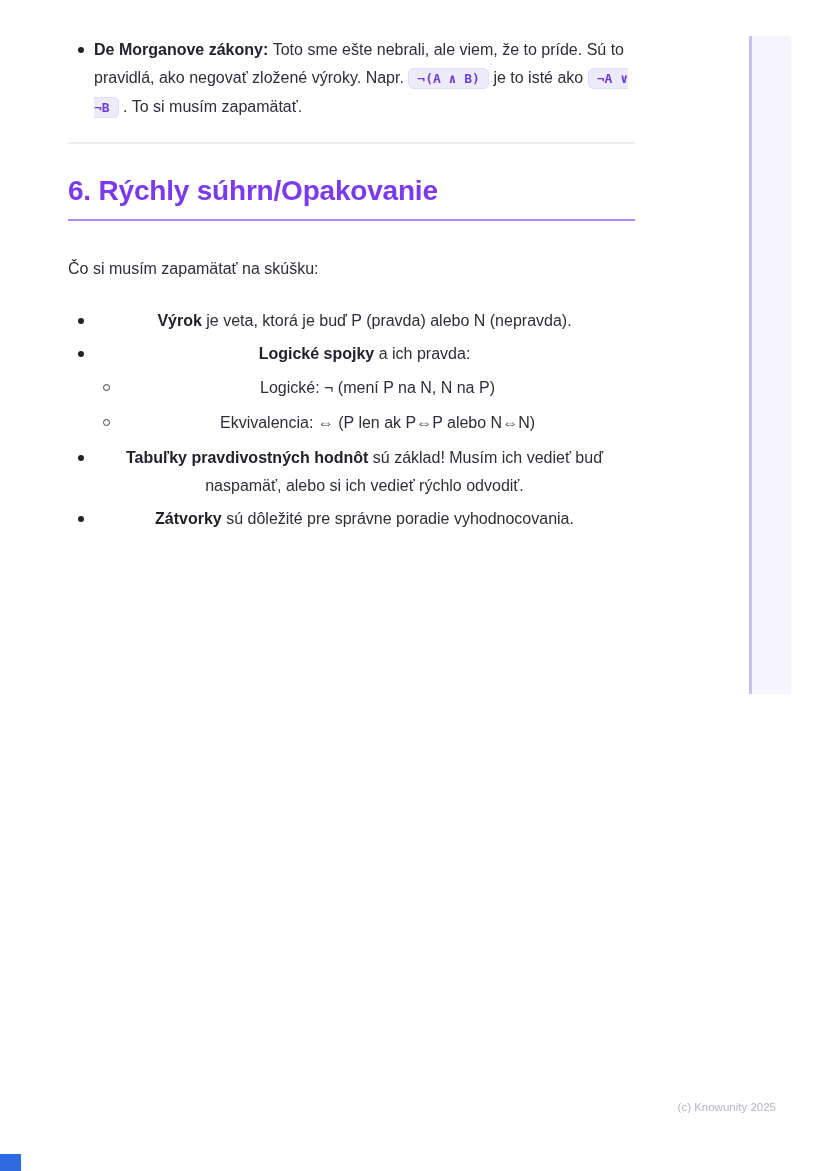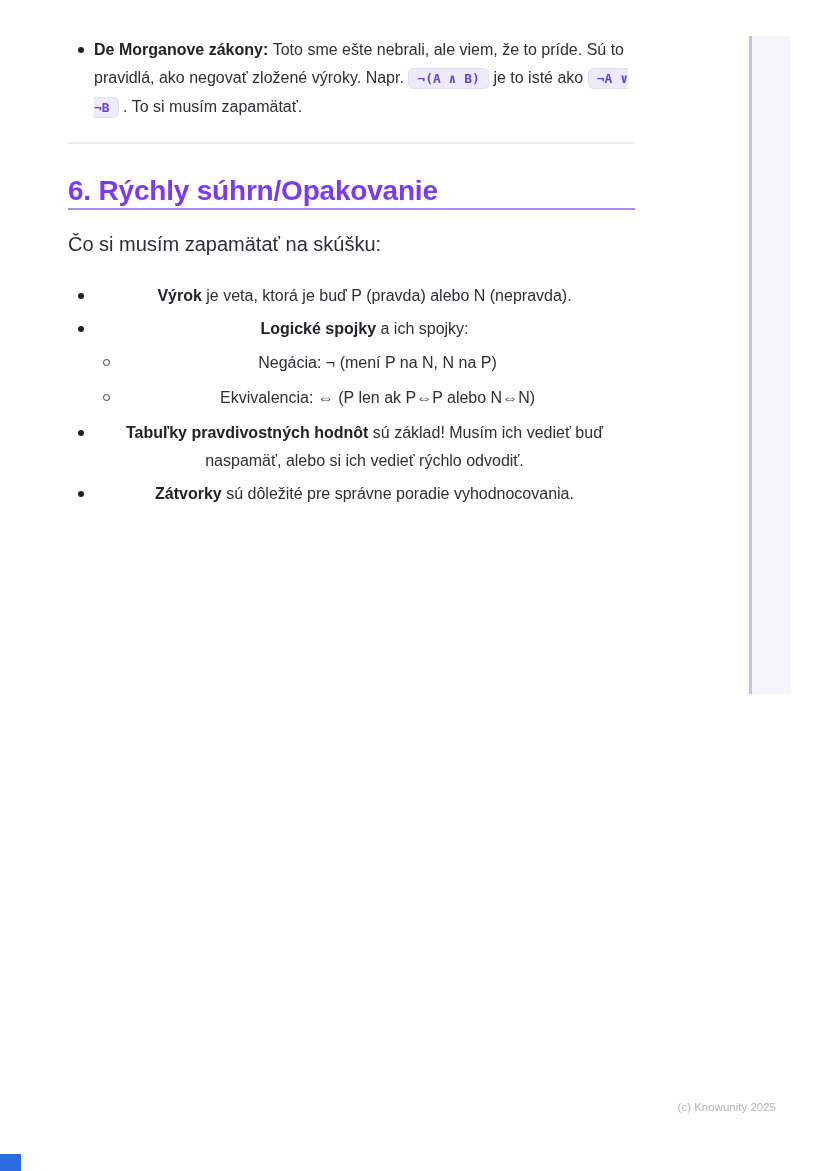--- a/index.html
+++ b/index.html
@@ -42,25 +42,25 @@
     color:var(--code-text);
     border:1px solid #e2ddf6;
     border-radius:6px;
     padding:2px 8px;
     font-weight:700;
   }
   hr.divider{border:none;border-top:2px solid var(--divider);margin:20px 0 0 0;}
   h1.section-heading{
     color:var(--accent);
     font-size:28px;line-height:34px;font-weight:700;
-    margin:30px 0 0 0;
+    margin:30px 0 0 0;padding-bottom:11px;
     border-bottom:2px solid var(--accent-light);
     letter-spacing:-0.2px;
   }
-  p.section-intro{font-size:20px;line-height:24px;margin:22px 0 0 0;}
+  p.section-intro{font-size:16px;line-height:24px;margin:36px 0 0 0;}
   ul.summary{margin-top:26px;text-align:center;}
   ul.summary > li{margin-bottom:5px;}
   .side-panel{
     position:absolute;left:749px;top:36px;width:39px;height:658px;
     background:var(--panel-bg);
     border-left:3px solid var(--panel-border);
   }
   .footer-credit{
     position:absolute;top:1101px;right:52px;
     font-size:11.5px;color:var(--footer-gray);
@@ -80,22 +80,22 @@
     </ul>
 
   <hr class="divider">
 
   <h1 class="section-heading">6. Rýchly súhrn/Opakovanie</h1>
 
   <p class="section-intro">Čo si musím zapamätať na skúšku:</p>
 
   <ul class="toplist summary">
       <li><strong>Výrok</strong><span> je veta, ktorá je buď P (pravda) alebo N (nepravda).</span></li>
-      <li><strong>Logické spojky</strong><span> a ich spojky:</span><ul class="sublist">
-          <li>Negácia: ¬ (mení P na N, N na P)</li>
+      <li><strong>Logické spojky</strong><span> a ich pravda:</span><ul class="sublist">
+          <li>Logické: ¬ (mení P na N, N na P)</li>
           <li>Ekvivalencia: ⇔ (P len ak P⇔P alebo N⇔N)</li>
         </ul></li>
       <li><strong>Tabuľky pravdivostných hodnôt</strong><span> sú základ! Musím ich vedieť buď naspamäť, alebo si ich vedieť rýchlo odvodiť.</span></li>
       <li><strong>Zátvorky</strong><span> sú dôležité pre správne poradie vyhodnocovania.</span></li>
     </ul>
 
 </div>
 
 <div class="side-panel"></div>
 

